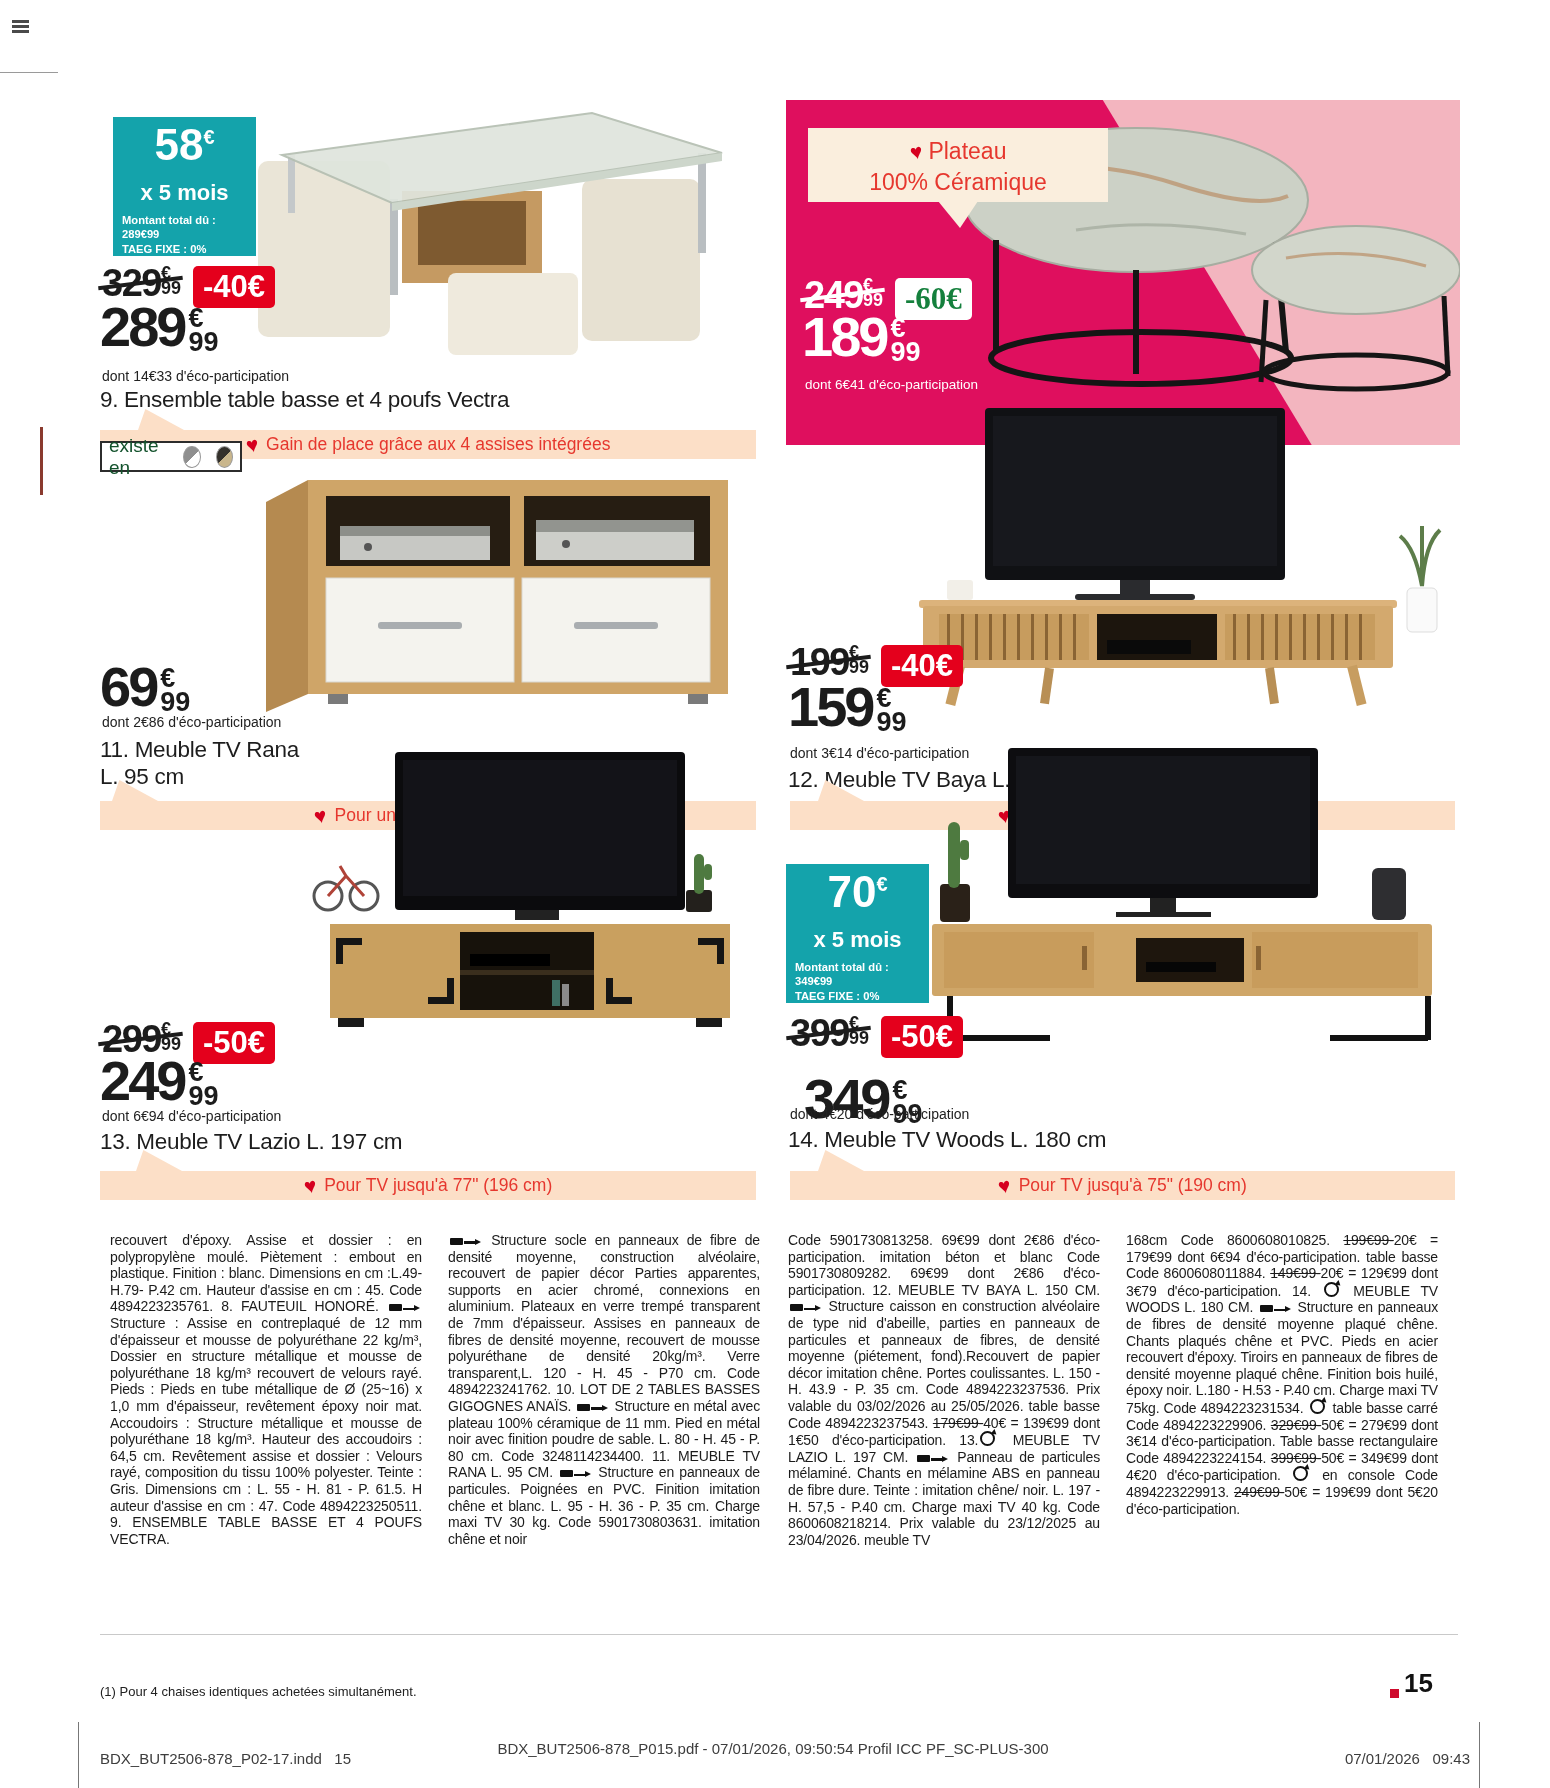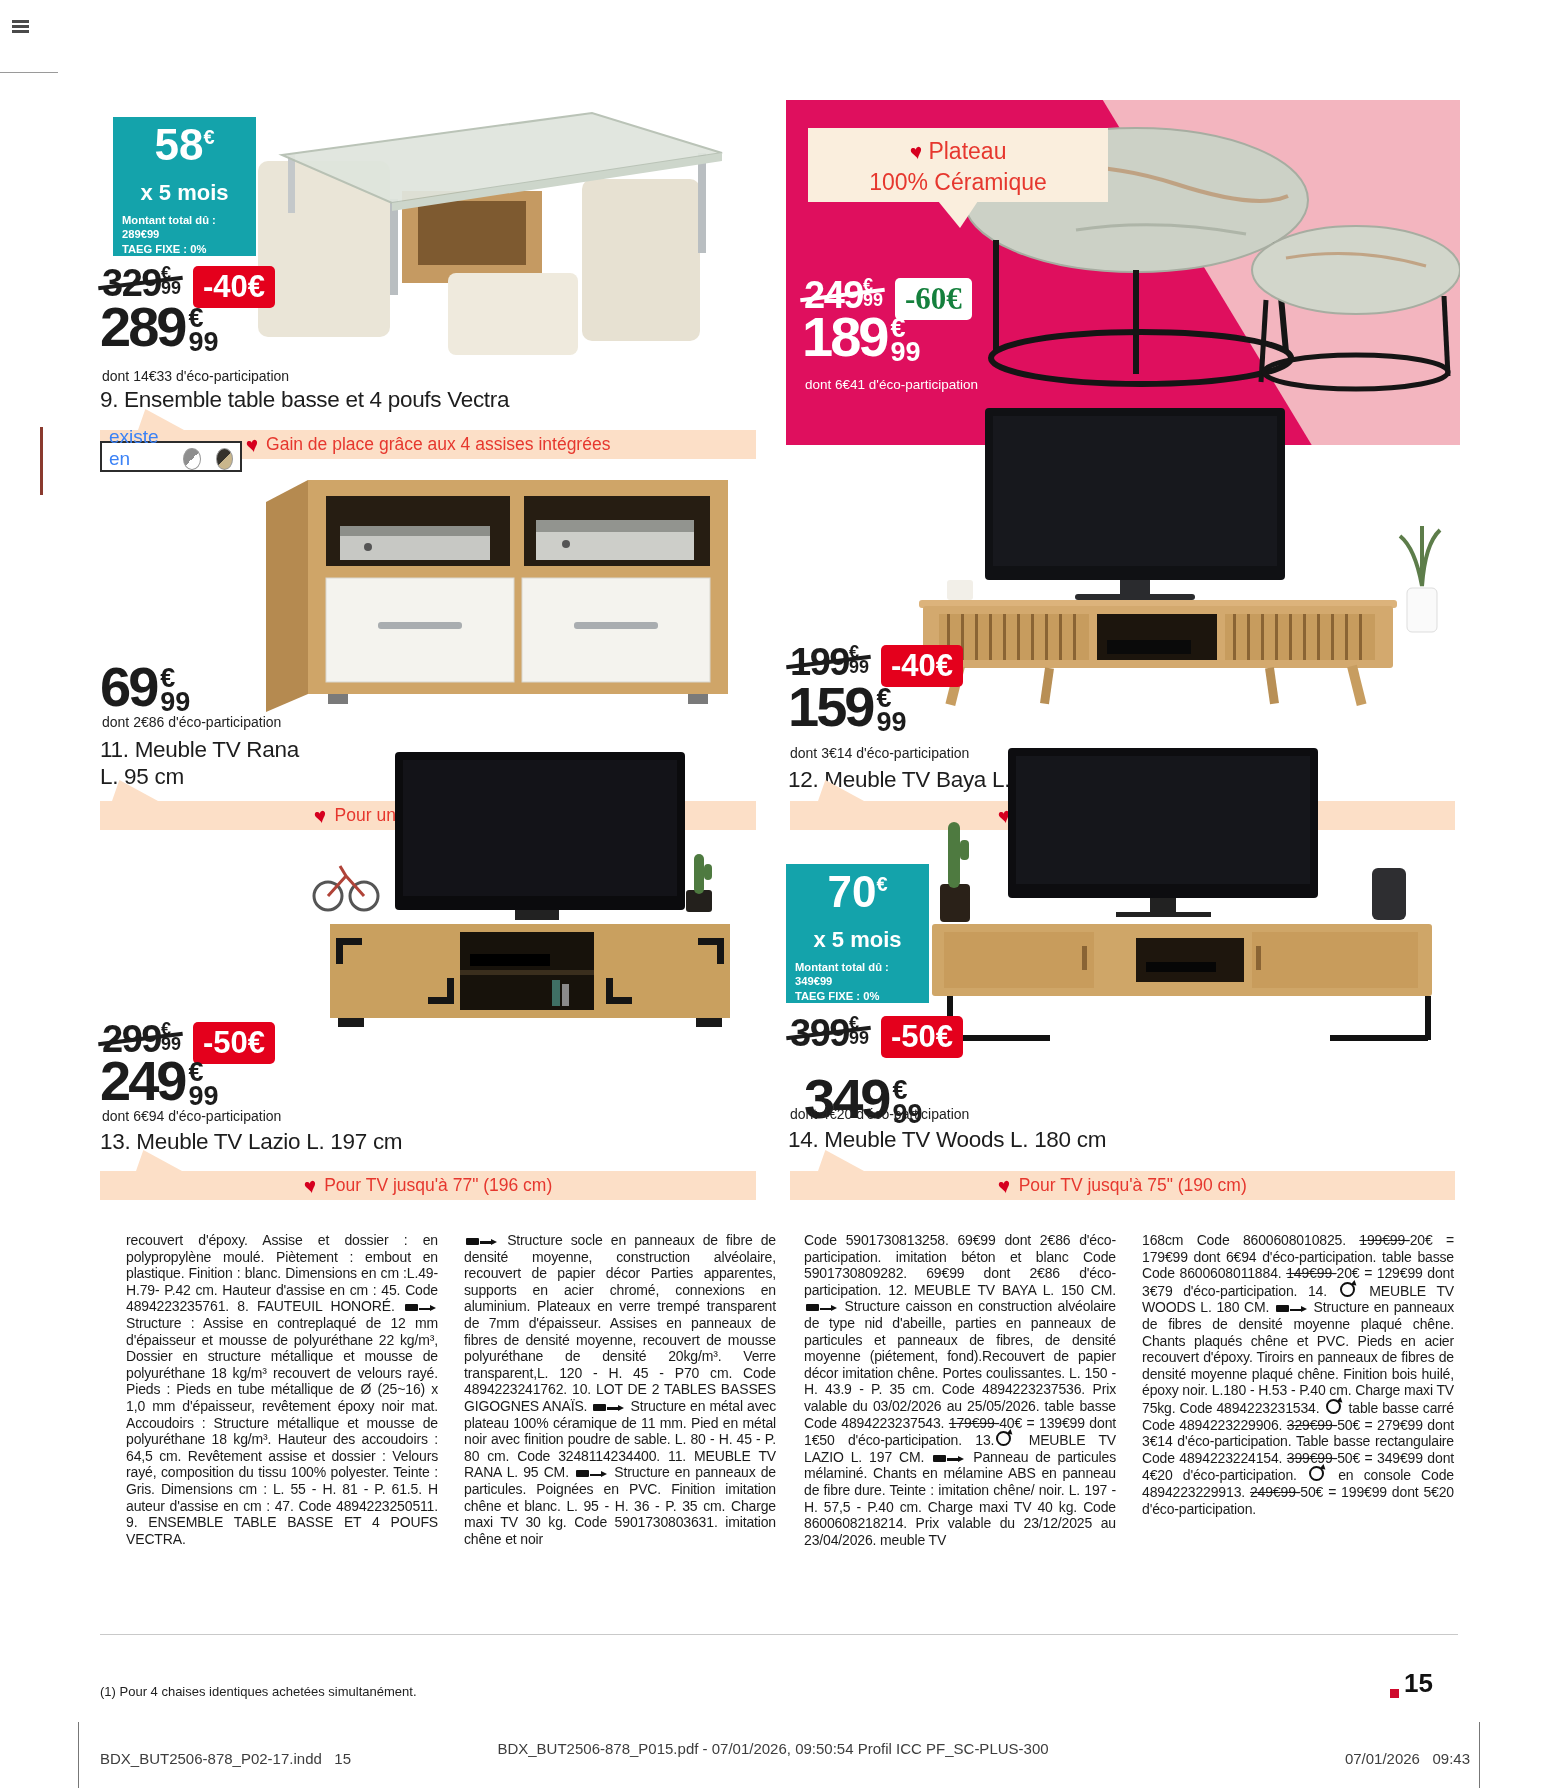--- a/index.html
+++ b/index.html
@@ -56,28 +56,28 @@
   .callout{position:absolute;left:22px;top:28px;width:300px;height:74px;background:#faeedd;
           color:#e6372e;text-align:center;font-size:23px;line-height:31px;padding-top:8px;
           box-sizing:border-box;}
   .callout .tail-down{position:absolute;bottom:-26px;left:130px;width:40px;height:27px;
           background:#faeedd;clip-path:polygon(0 0,100% 0,55% 100%);}
   .pink-title{position:absolute;left:18px;top:290px;color:#fff;font-size:24px;line-height:27px;}
   .pink-eco{position:absolute;left:19px;top:277px;color:#fff;font-size:13.5px;}
 
   
   .existe{position:absolute;left:100px;top:441px;width:142px;height:31px;border:2px solid #2c2c2c;
-          background:#fff;display:flex;align-items:flex-end;gap:15px;padding:0 7px;box-sizing:border-box;
-          font-size:19px;color:#3b82f6;}
+          background:#fff;display:flex;align-items:center;gap:15px;padding:0 7px;box-sizing:border-box;
+          font-size:19px;color:#14532d;}
   .sw{width:22px;height:22px;border-radius:50%;border:1px solid #999;box-sizing:border-box;}
   .sw1{background:linear-gradient(135deg,#8f8f8f 0 50%,#ffffff 50% 100%);}
   .sw2{background:linear-gradient(135deg,#34312b 0 50%,#c9b68c 50% 100%);}
 
   
-  .legal-wrap{position:absolute;left:126px;top:1232px;width:1330px;height:400px;}
+  .legal-wrap{position:absolute;left:110px;top:1232px;width:1330px;height:400px;}
   .legal-col{position:absolute;width:312px;font-size:14px;line-height:16.6px;text-align:justify;
           color:#1b1b1b;letter-spacing:-.15px;}
   .legal-col .b{font-weight:normal;}
   .legal-col .s{text-decoration:line-through;}
   .icon-marker{display:inline-block;white-space:nowrap;margin:0 2px;}
   .mk-b{display:inline-block;width:13px;height:7px;background:#111;border-radius:1px;}
   .mk-l{display:inline-block;width:11px;height:2.6px;background:#111;margin:0 0 1px 1px;}
   .mk-a{display:inline-block;width:0;height:0;border-left:6px solid #111;
         border-top:3px solid transparent;border-bottom:3px solid transparent;}
   .icon-recycle{display:inline-block;width:11px;height:11px;border:2.2px solid #111;

